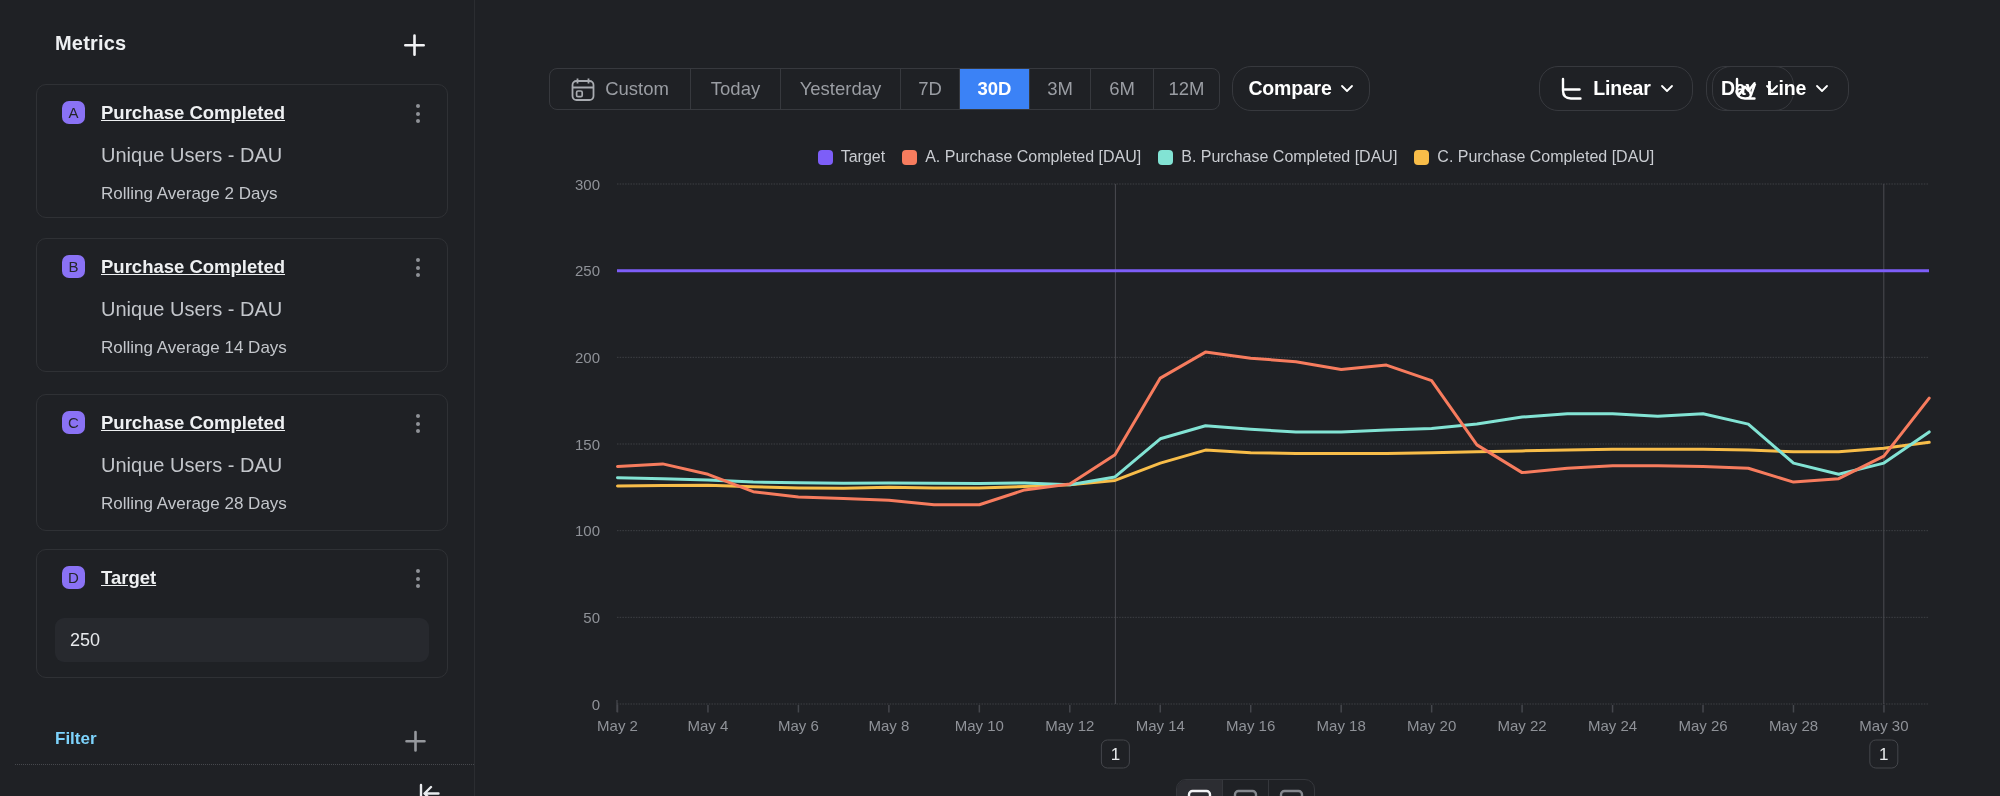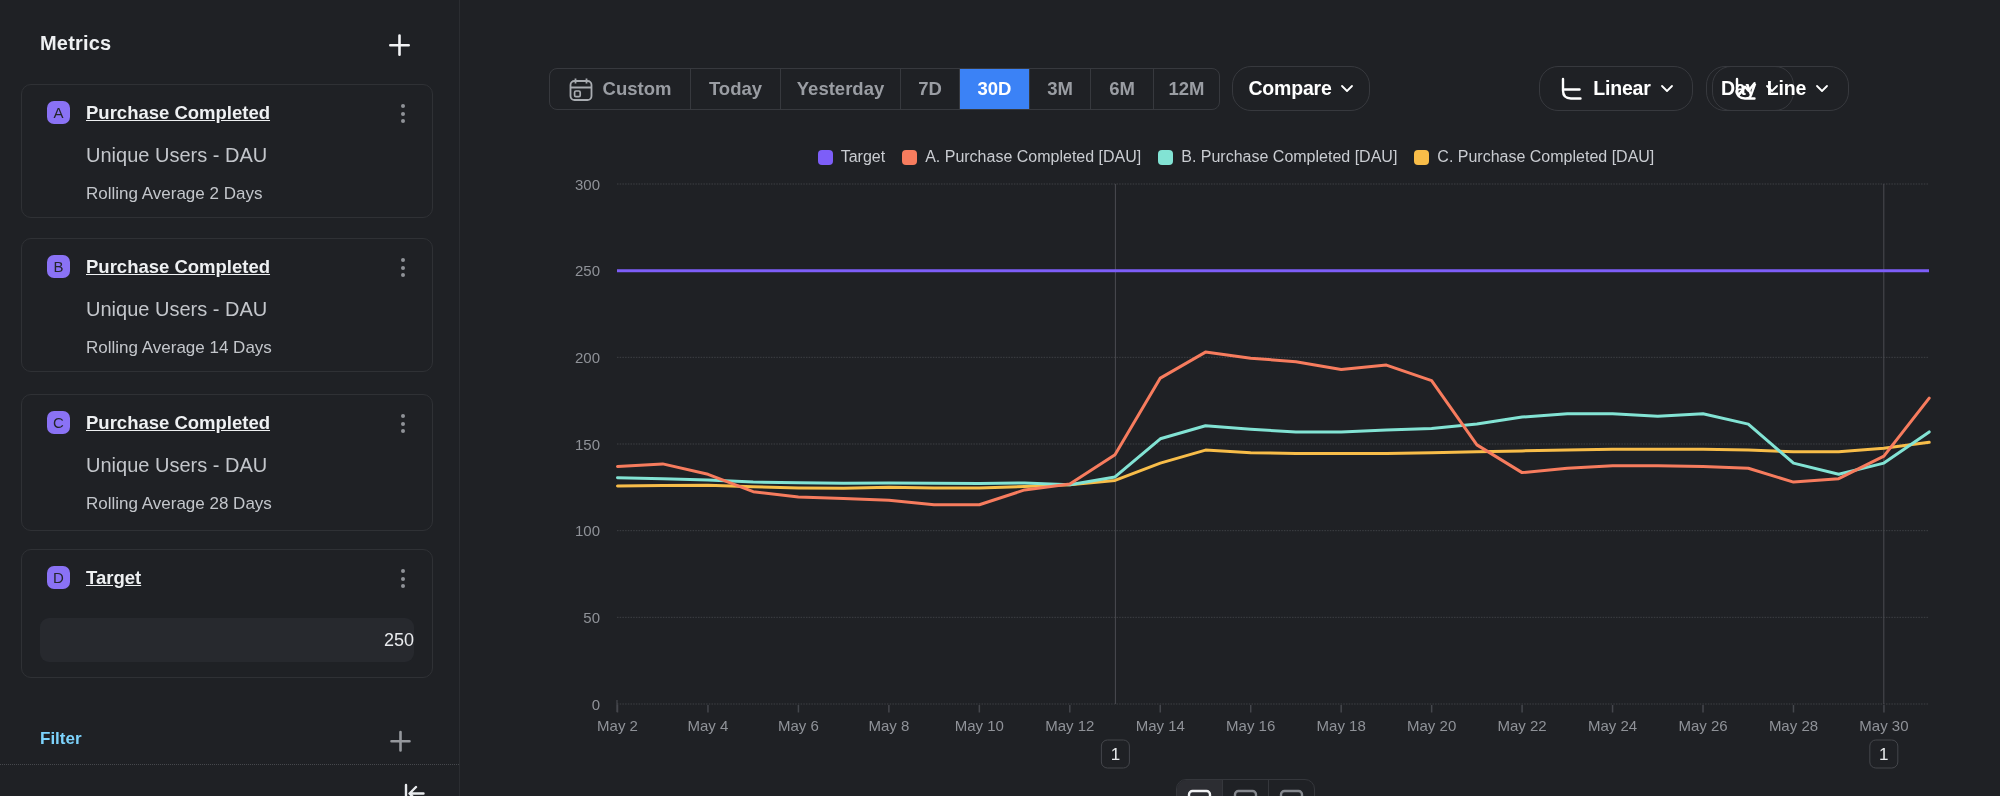--- a/index.html
+++ b/index.html
@@ -1,21 +1,21 @@
 <!DOCTYPE html>
 <html><head>
 <meta charset="utf-8">
 <style>
   * { margin:0; padding:0; box-sizing:border-box; }
   html,body { width:2000px; height:796px; background:#1f2125; overflow:hidden;
     font-family:"Liberation Sans", sans-serif; }
   .abs { position:absolute; }
   
-  #sidebar { position:absolute; left:0; top:0; width:460px; height:796px;
-    border-right:1px solid #2b2d31;text-align:right; }
+  #sidebar { position:absolute; left:15px; top:0; width:460px; height:796px;
+    border-right:1px solid #2b2d31; }
   .sb-head { position:absolute; left:40px; top:32px; font-size:20px; font-weight:700;
     color:#eef0f2; letter-spacing:.2px; }
   .card { position:absolute; left:21px; width:412px; border:1px solid #2f3135;
     border-radius:10px; }
   .badge { position:absolute; left:25px; top:16px; width:23px; height:23px;
     border-radius:7px; background:#8a72f5; color:#24262b; font-size:15px; font-weight:400;
     display:flex; align-items:center; justify-content:center; }
   .ctitle { position:absolute; left:64px; top:17px; font-size:18.5px; font-weight:700; color:#eef0f2;text-decoration:underline; }
   .sub1 { position:absolute; left:64px; top:59px; font-size:20px; color:#c3c6cb; }
   .sub2 { position:absolute; left:64px; top:99px; font-size:17px; color:#c3c6cb; }
@@ -23,21 +23,21 @@
   .kebab i { display:block; width:4px; height:4px; border-radius:50%; background:#8f9298; margin:0 0 3.5px 0; }
   .numinput { position:absolute; left:18px; top:68px; width:374px; height:44px;
     background:#27292e; border-radius:9px; color:#e8eaed; font-size:18px;
     line-height:44px; padding-left:15px; }
   .filter-lab { position:absolute; left:40px; top:729px; font-size:17px; font-weight:700; color:#7dd3fc; }
   .sb-div { position:absolute; left:0px; top:764px; width:459px; height:0px; border-top:1px dotted #46484d; }
   
   .seg { position:absolute; left:1009px; top:68px; width:671px; height:42px;
     border:1px solid #37393e; border-radius:8px; display:flex; }
   .seg .s { height:100%; display:flex; align-items:center; justify-content:center;
-    color:#9a9da3; font-size:18.5px; border-right:1px solid #37393e;font-weight:bold; }
+    color:#9a9da3; font-size:18.5px; border-right:1px solid #37393e; }
   .seg .s:last-child { border-right:none; }
   .seg .s.active { background:#3b82f6; color:#ffffff; font-weight:700; }
   .btn { position:absolute; height:45px; border:1px solid #37393e; border-radius:19px;
     display:flex; align-items:center; justify-content:center; color:#fff;
     font-size:19.5px; font-weight:700; letter-spacing:-0.2px; gap:9px; }
   
   .legend { position:absolute; left:466px; top:147px; width:1540px; height:20px;
     display:flex; justify-content:center; gap:17px; }
   .litem { display:flex; align-items:center; gap:8px; font-size:16px; color:#c9ccd1; }
   .lsw { width:15px; height:15px; border-radius:4px; }

